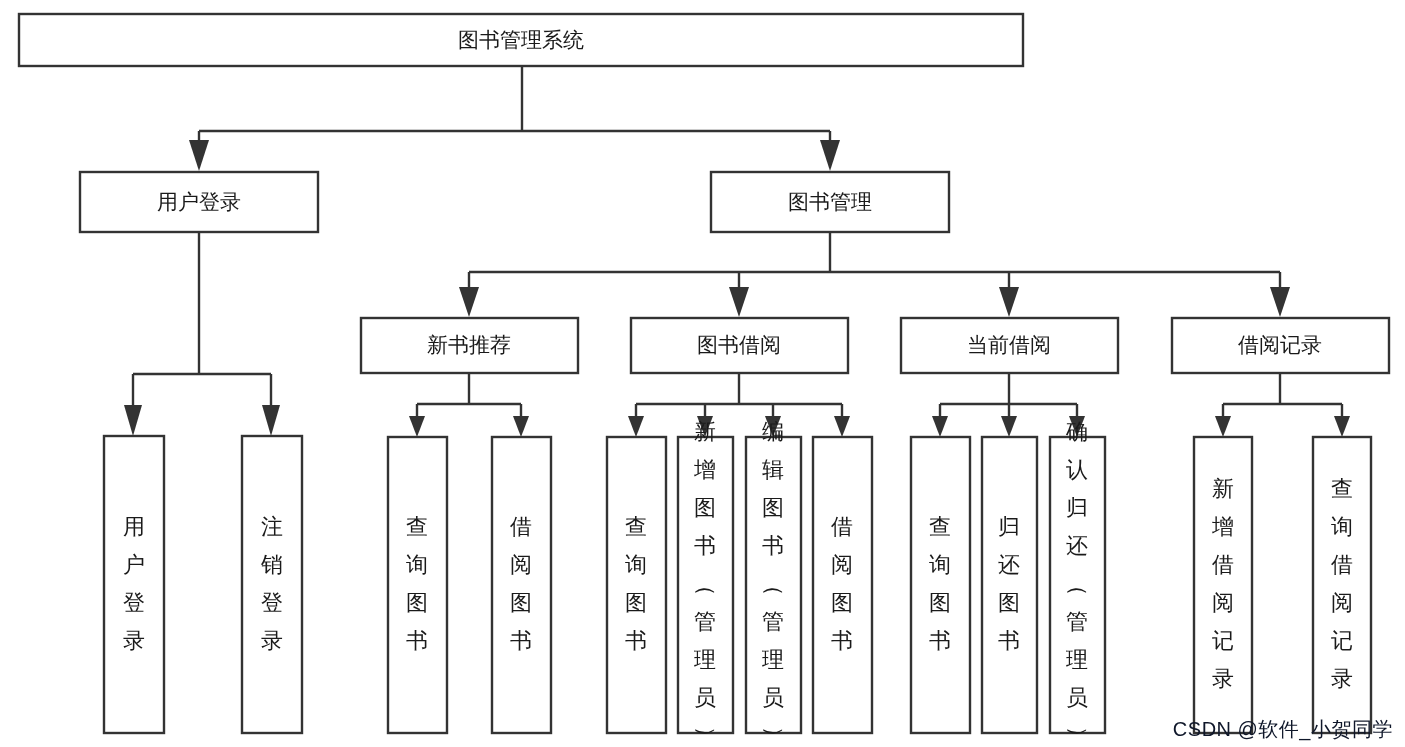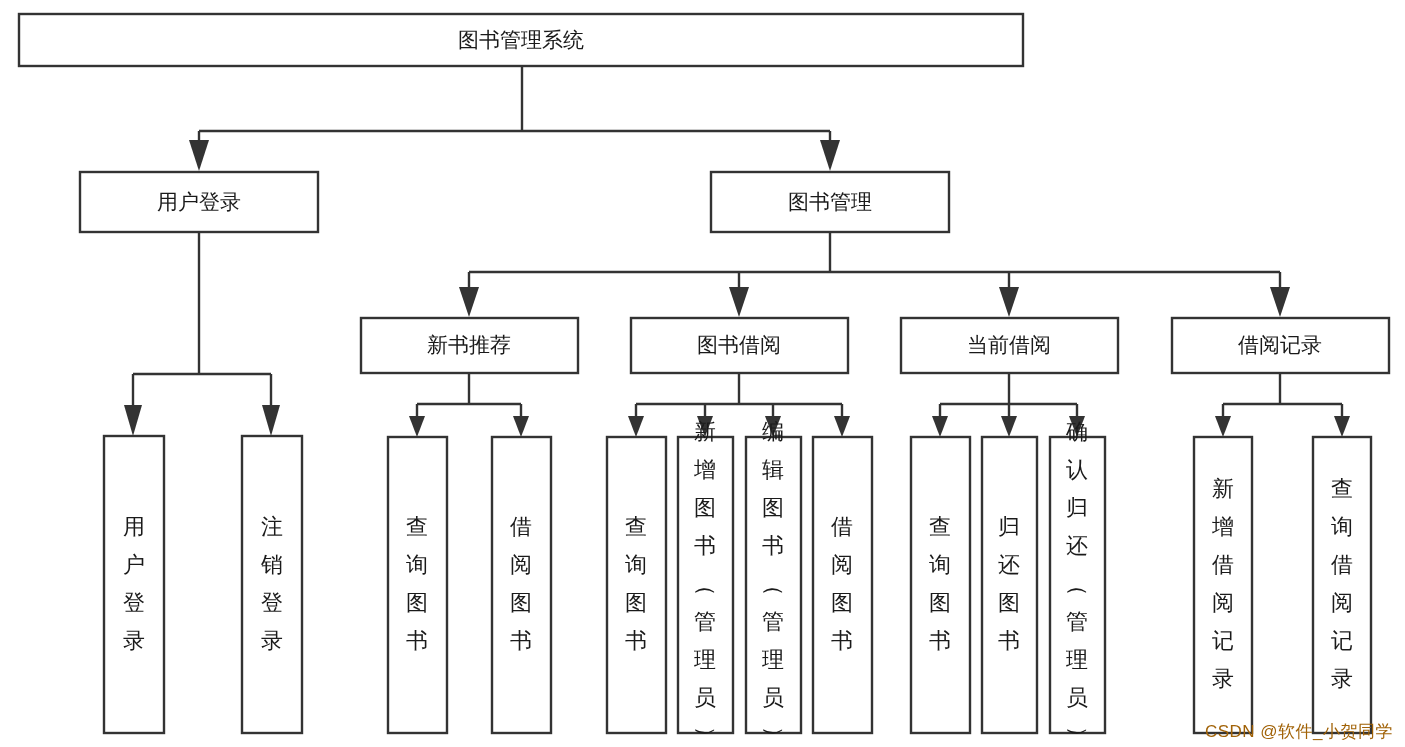--- a/index.html
+++ b/index.html
@@ -53,22 +53,22 @@
     fill: #1a1a1a;
     font-size: 22px;
     text-anchor: middle;
     dominant-baseline: middle;
   }
   .watermark {
     position: absolute;
     right: 12px;
     bottom: 4px;
     font-family: "Liberation Sans", "DejaVu Sans", sans-serif;
-    font-size: 17px;
-    color: #a16207;
+    font-size: 20px;
+    color: #0f172a;
     letter-spacing: 0.5px;
     white-space: nowrap;
     user-select: none;
   }
 </style>
 </head>
 <body>
 
 <div id="diagram-root">
   <svg class="diagram" viewBox="0 0 1405 747" xmlns="http://www.w3.org/2000/svg">

